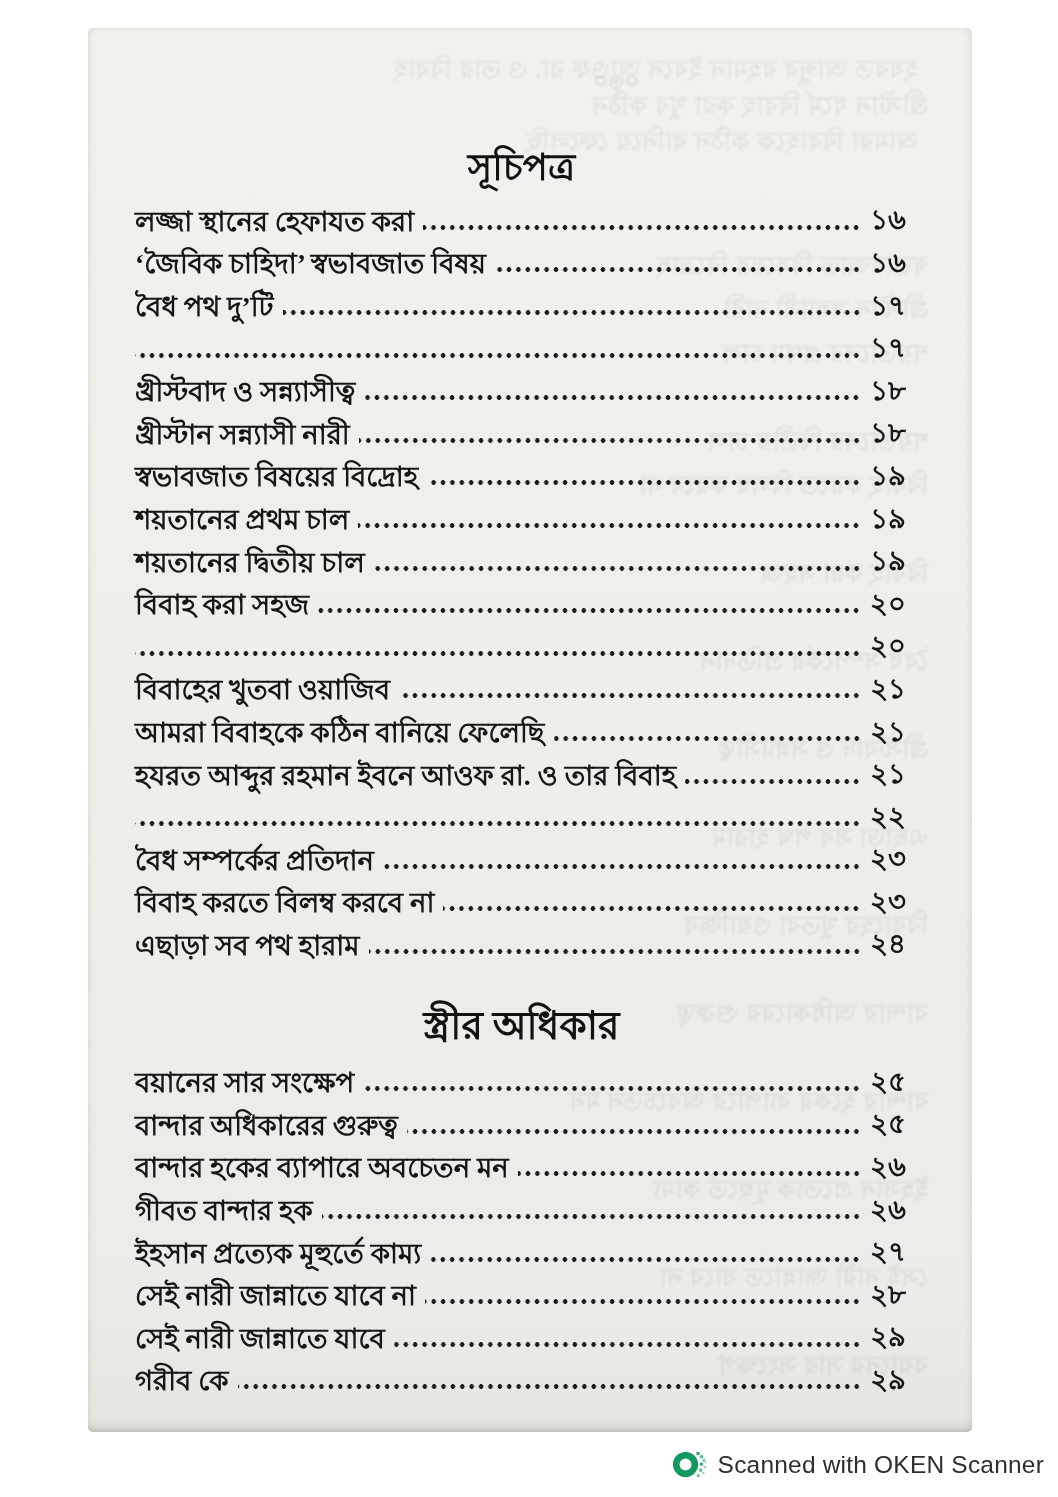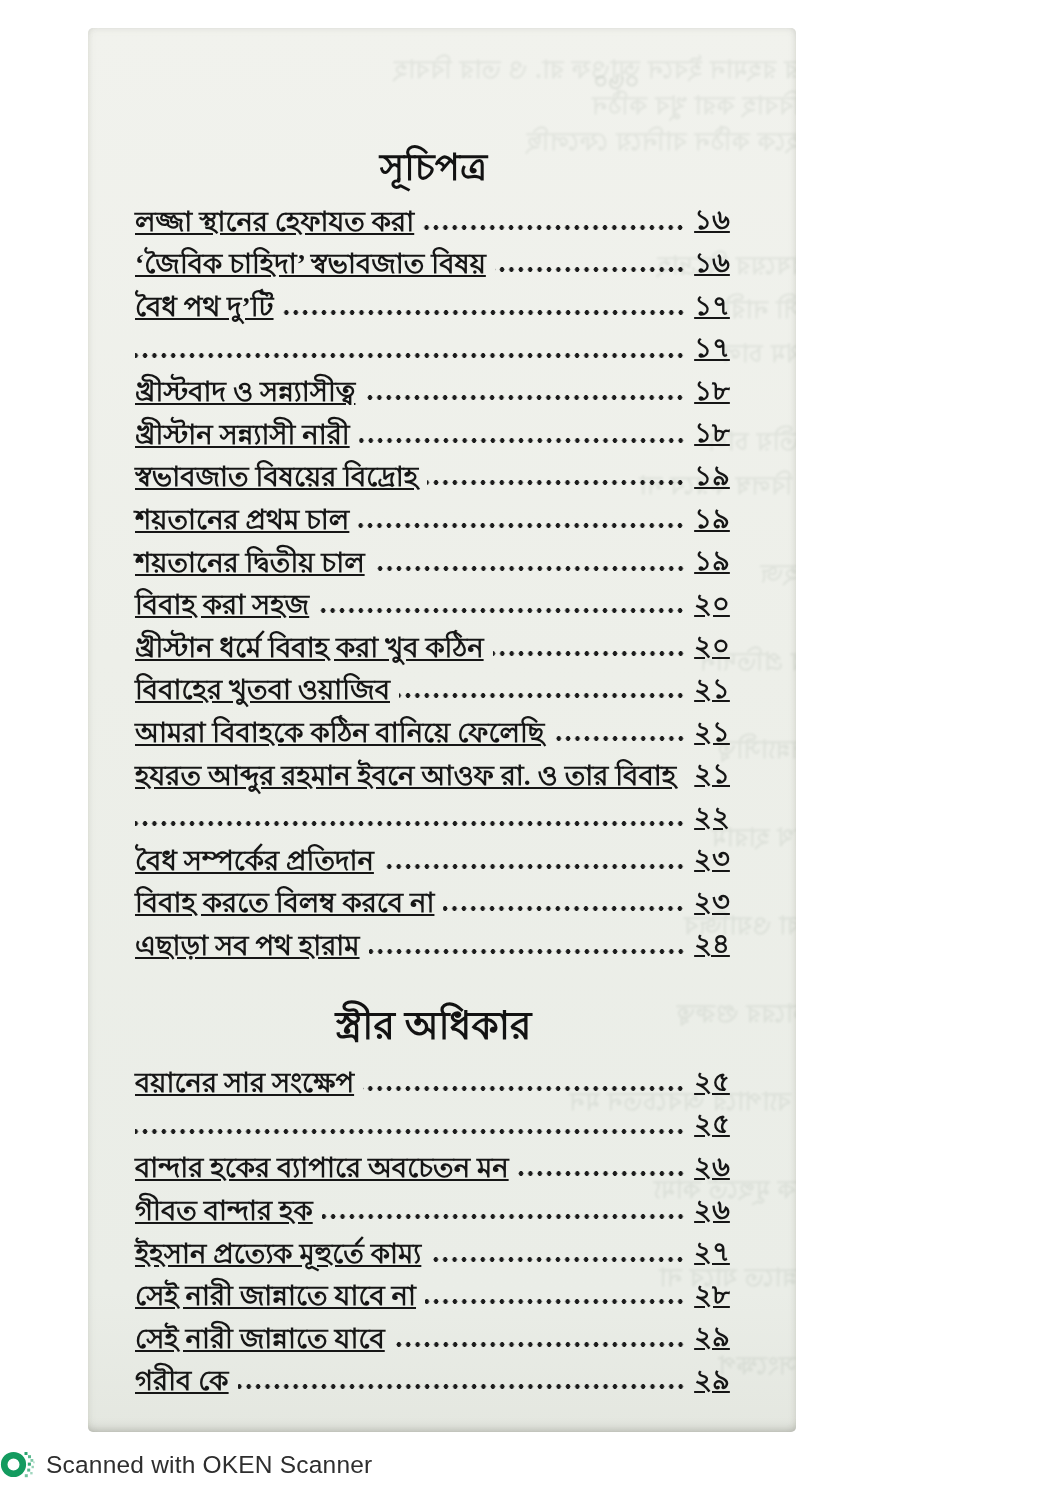--- a/index.html
+++ b/index.html
@@ -3,21 +3,21 @@
 <meta charset="utf-8">
 <style>
   html,body{margin:0;padding:0;}
   body{
     width:1058px;height:1497px;position:relative;overflow:hidden;
     background:#ffffff;
     font-family:"Liberation Serif","DejaVu Serif",serif;
   }
   
   .scan-page{
-    position:absolute;left:88px;top:28px;width:708px;height:1404px;
+    position:absolute;left:88px;top:28px;width:884px;height:1404px;
     background:linear-gradient(180deg,#f1f2ed 0%,#edefe9 45%,#eaede7 90%,#e4e7e0 100%);
     border-radius:5px;
     box-shadow:
       inset 0 -9px 12px -9px rgba(95,95,85,.5),
       inset 0 5px 9px -7px rgba(150,150,140,.35),
       inset -7px 0 10px -9px rgba(140,140,130,.35),
       inset 7px 0 10px -9px rgba(150,150,140,.28);
   }
   
   .ghost-layer{position:absolute;inset:0;overflow:hidden;pointer-events:none;}
@@ -32,39 +32,39 @@
   .content{
     position:absolute;left:47px;right:64px;top:0;
     padding-top:116px;color:#161616;
   }
   .sec-heading{
     text-align:center;font-weight:700;color:#121212;
   }
   .sec-heading.main{font-size:37px;line-height:1.3;margin-bottom:8px;}
   .sec-heading.sub{font-size:39px;line-height:1.3;margin-top:34px;margin-bottom:10px;}
   .toc-row{
-    display:flex;align-items:center;height:42.6px;text-decoration:underline;
+    display:flex;align-items:center;height:42.6px;
   }
   .toc-title{
     font-size:27.5px;font-weight:600;line-height:1.2;white-space:nowrap;
     color:#161616;flex:0 0 auto;margin-right:9px;
   }
   .leader{
     flex:1 1 auto;height:7px;margin-right:7px;margin-top:12px;
     background-image:radial-gradient(circle,#1b1b1b 2.1px,rgba(0,0,0,0) 2.6px);
     background-size:9.4px 7px;background-repeat:repeat-x;background-position:right center;
   }
   .toc-page{
     font-size:27.5px;font-weight:600;color:#161616;flex:0 0 auto;
     min-width:40px;text-align:center;margin-top:2px;
   }
   
   .footer{
     position:absolute;left:0;bottom:0;width:1058px;height:65px;background:#ffffff;
-    display:flex;align-items:center;justify-content:flex-start;
+    display:flex;align-items:center;justify-content:flex-end;
     gap:11px;padding-right:14px;box-sizing:border-box;
     font-family:"Liberation Sans","DejaVu Sans",sans-serif;
   }
   .footer-text{font-size:24.5px;color:#2e2e2e;font-weight:500;letter-spacing:.2px;}
   .oken-logo{flex:0 0 auto;display:block;}
 </style>
 </head>
 <body>
 
 <div class="scan-page">
@@ -135,21 +135,20 @@
           <span class="toc-title">শয়তানের দ্বিতীয় চাল</span>
           <span class="leader"></span>
           <span class="toc-page">১৯</span>
         </div>
         <div class="toc-row">
           <span class="toc-title">বিবাহ করা সহজ</span>
           <span class="leader"></span>
           <span class="toc-page">২০</span>
         </div>
         <div class="toc-row">
-          <span class="toc-title">খ্রীস্টান ধর্মে বিবাহ করা খুব কঠিন</span>
           <span class="leader"></span>
           <span class="toc-page">২০</span>
         </div>
         <div class="toc-row">
           <span class="toc-title">বিবাহের খুতবা ওয়াজিব</span>
           <span class="leader"></span>
           <span class="toc-page">২১</span>
         </div>
         <div class="toc-row">
           <span class="toc-title">আমরা বিবাহকে কঠিন বানিয়ে ফেলেছি</span>
@@ -182,20 +181,21 @@
         </div>
       </div>
       <div class="toc-section">
         <div class="sec-heading sub">স্ত্রীর অধিকার</div>
         <div class="toc-row">
           <span class="toc-title">বয়ানের সার সংক্ষেপ</span>
           <span class="leader"></span>
           <span class="toc-page">২৫</span>
         </div>
         <div class="toc-row">
+          <span class="toc-title">বান্দার অধিকারের গুরুত্ব</span>
           <span class="leader"></span>
           <span class="toc-page">২৫</span>
         </div>
         <div class="toc-row">
           <span class="toc-title">বান্দার হকের ব্যাপারে অবচেতন মন</span>
           <span class="leader"></span>
           <span class="toc-page">২৬</span>
         </div>
         <div class="toc-row">
           <span class="toc-title">গীবত বান্দার হক</span>

